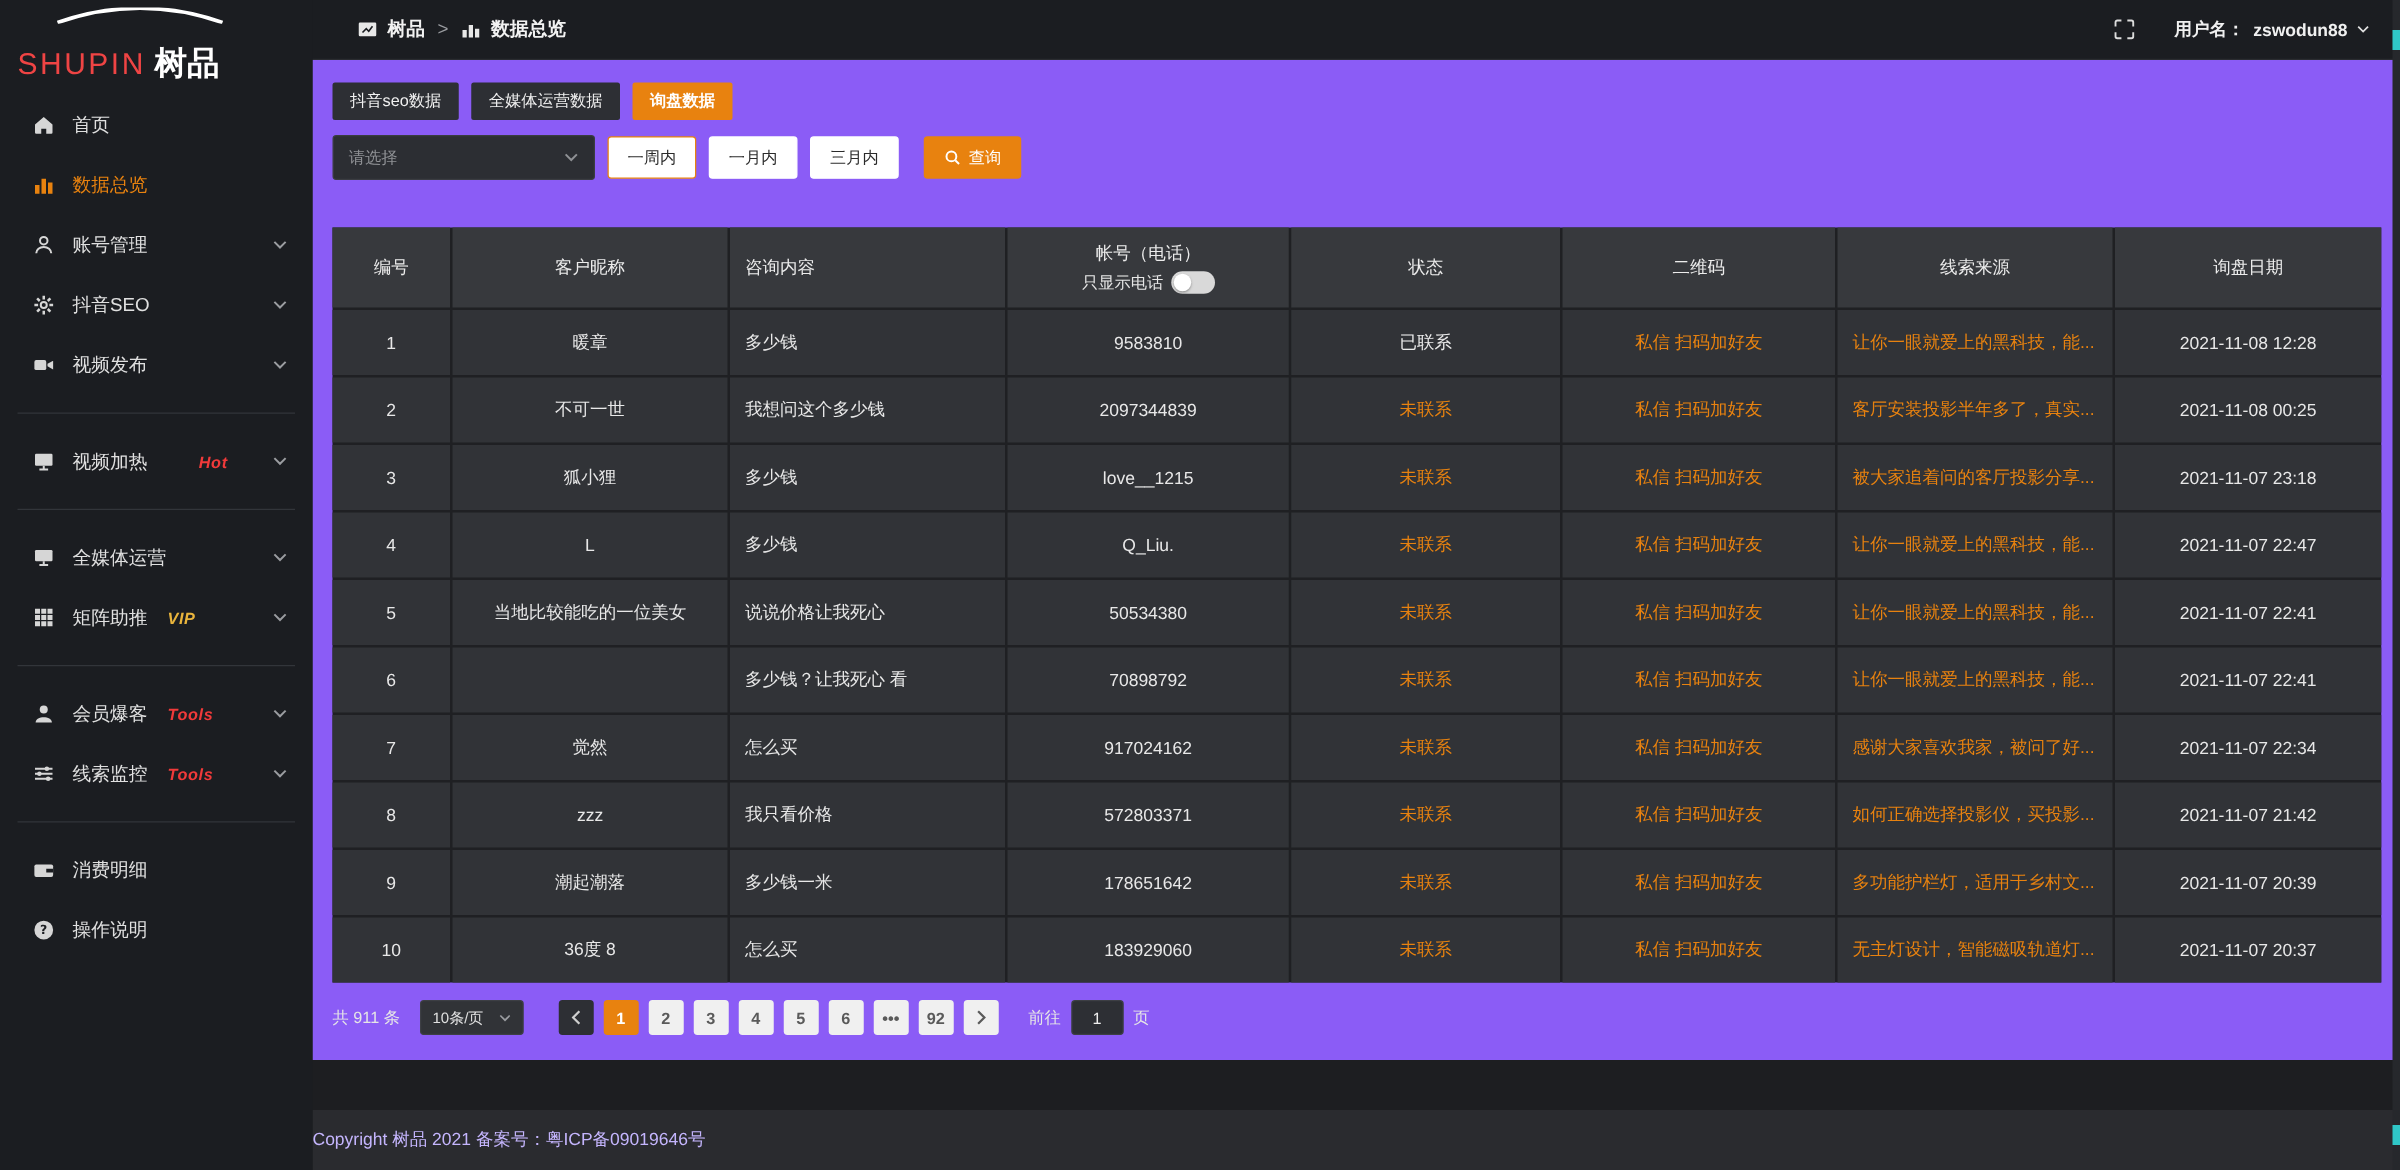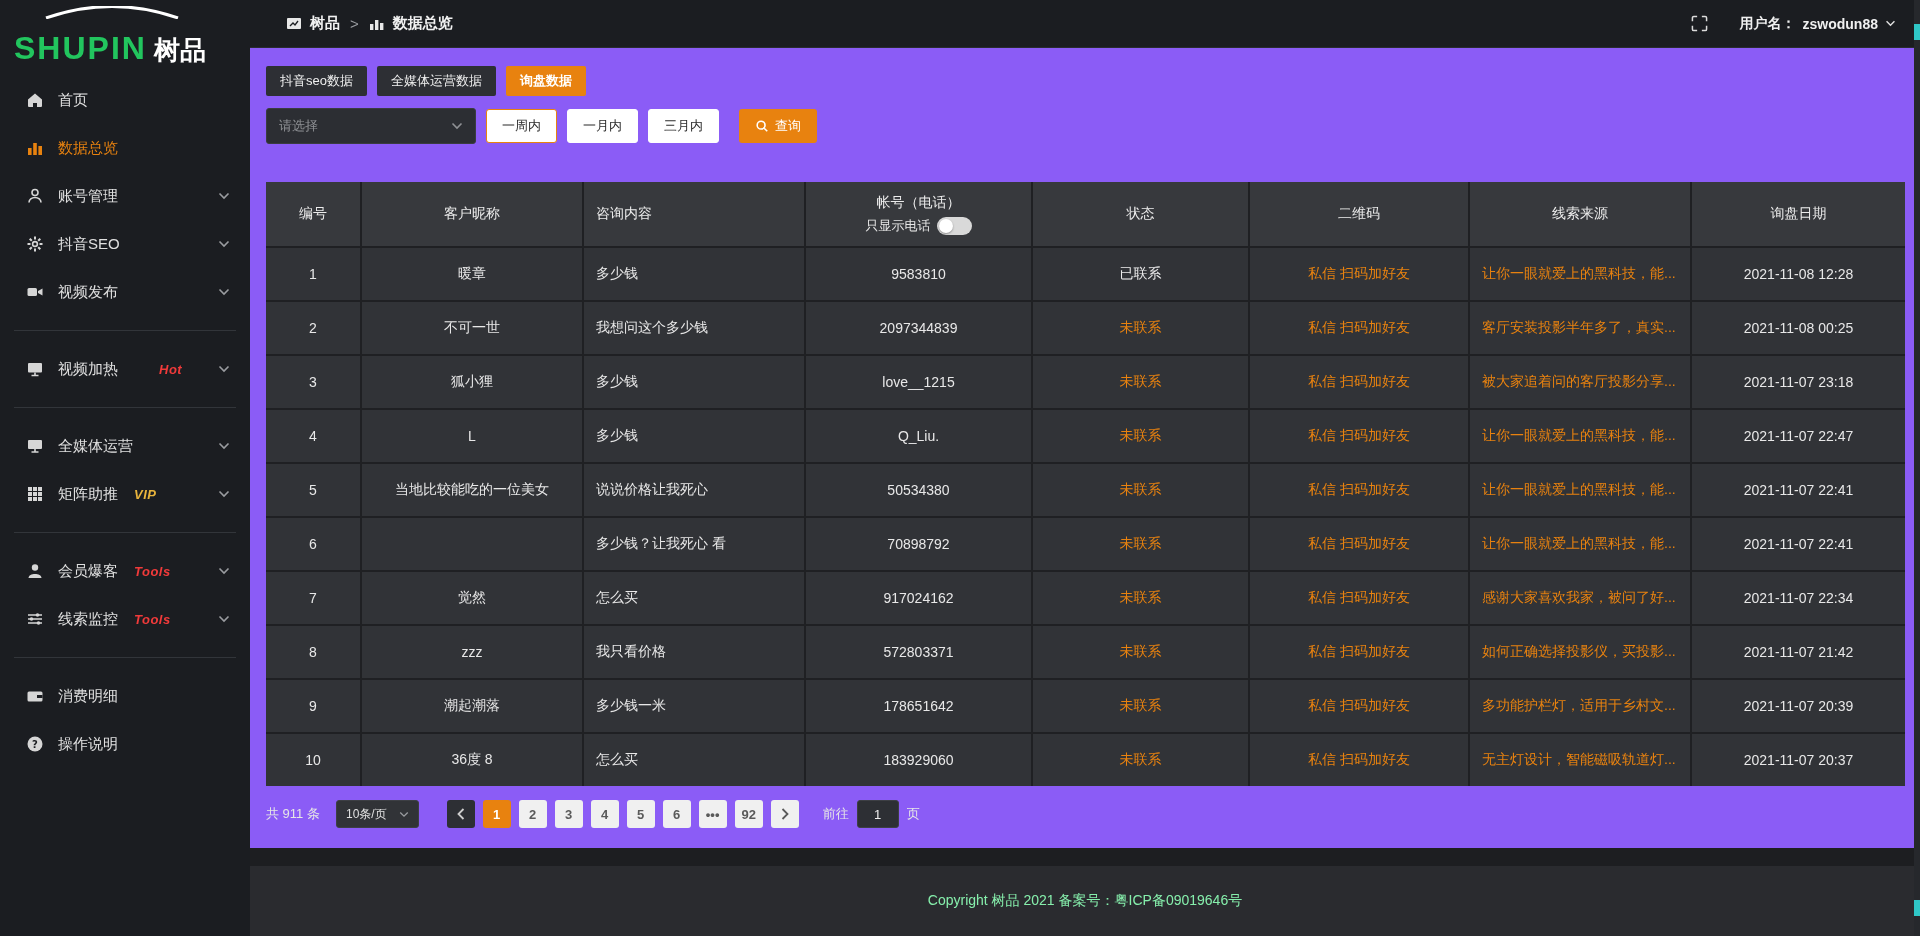--- a/index.html
+++ b/index.html
@@ -4,21 +4,21 @@
 <style>
   *{box-sizing:border-box;margin:0;padding:0}
   html,body{width:1920px;height:936px}
   body{position:relative;overflow:hidden;background:#1d1e21;color:#e6e6e6;
        font-family:"Liberation Sans","DejaVu Sans",sans-serif;font-size:14px}
 
   
   .sidebar{position:absolute;left:0;top:0;bottom:0;width:250px;background:#1b1d21;z-index:3}
   .logo{position:relative;height:64px;padding:18px 0 0 14px;display:flex;align-items:flex-end;gap:7px}
   .logo-arc{position:absolute;left:42px;top:6px}
-  .logo-en{font-size:32px;font-weight:700;letter-spacing:2px;color:#22c55e;line-height:1}
+  .logo-en{font-size:24px;font-weight:400;letter-spacing:2px;color:#ef4444;line-height:1}
   .logo-cn{font-size:26px;font-weight:700;color:#fff;line-height:1.05}
   .menu{padding-top:12px}
   .menu-item{display:flex;align-items:center;height:48px;padding:0 20px 0 26px;cursor:pointer;
              font-size:15px;color:#e0e0e0}
   .mi-icon{width:18px;height:18px;margin-right:14px;display:flex;align-items:center}
   .mi-label{white-space:nowrap}
   .mi-badge{font-size:13px;font-weight:700;font-style:italic;margin-left:16px;letter-spacing:.5px}
   .mi-chevron{margin-left:auto;display:flex}
   .menu-item.active .mi-label{color:var(--accent,#e8820f)}
   .menu-divider{height:1px;background:#32353a;margin:14px 14px}
@@ -86,22 +86,22 @@
           font-family:inherit}
   .pg-btn.light{background:#f0f0f0;color:#5a5a5a;font-weight:700}
   .pg-btn.active{background:var(--accent,#e8820f);color:#fff}
   .pg-pages{display:flex;gap:8px;margin:0 8px}
   .pg-prev{margin-left:12px}
   .pg-goto-label{margin-left:24px}
   .pg-goto-input{width:42px;height:28px;background:#2d2f34;border:1px solid #3d3f44;border-radius:3px;
                  color:#eee;display:flex;align-items:center;justify-content:center;margin:0 8px}
 
   
-  .footer{position:absolute;left:0;right:0;bottom:0;height:70px;background:#2a2b2f;
-          display:flex;align-items:center;justify-content:center;color:#86efac;font-size:14px}
+  .footer{position:absolute;left:0;right:0;bottom:0;height:48px;background:#2a2b2f;
+          display:flex;align-items:center;justify-content:flex-start;color:#c4b5fd;font-size:14px}
   .scroll-track{position:absolute;right:0;top:0;bottom:0;width:6px;background:#26282c;z-index:9}
   .scroll-mark{position:absolute;right:0;width:6px;height:16px;background:var(--scroll-mark,#2fc7c7)}
   .scroll-mark.top{top:24px}
   .scroll-mark.bottom{bottom:20px}
 </style>
 </head>
 <body>
 
 <aside class="sidebar">
   <div class="logo">

